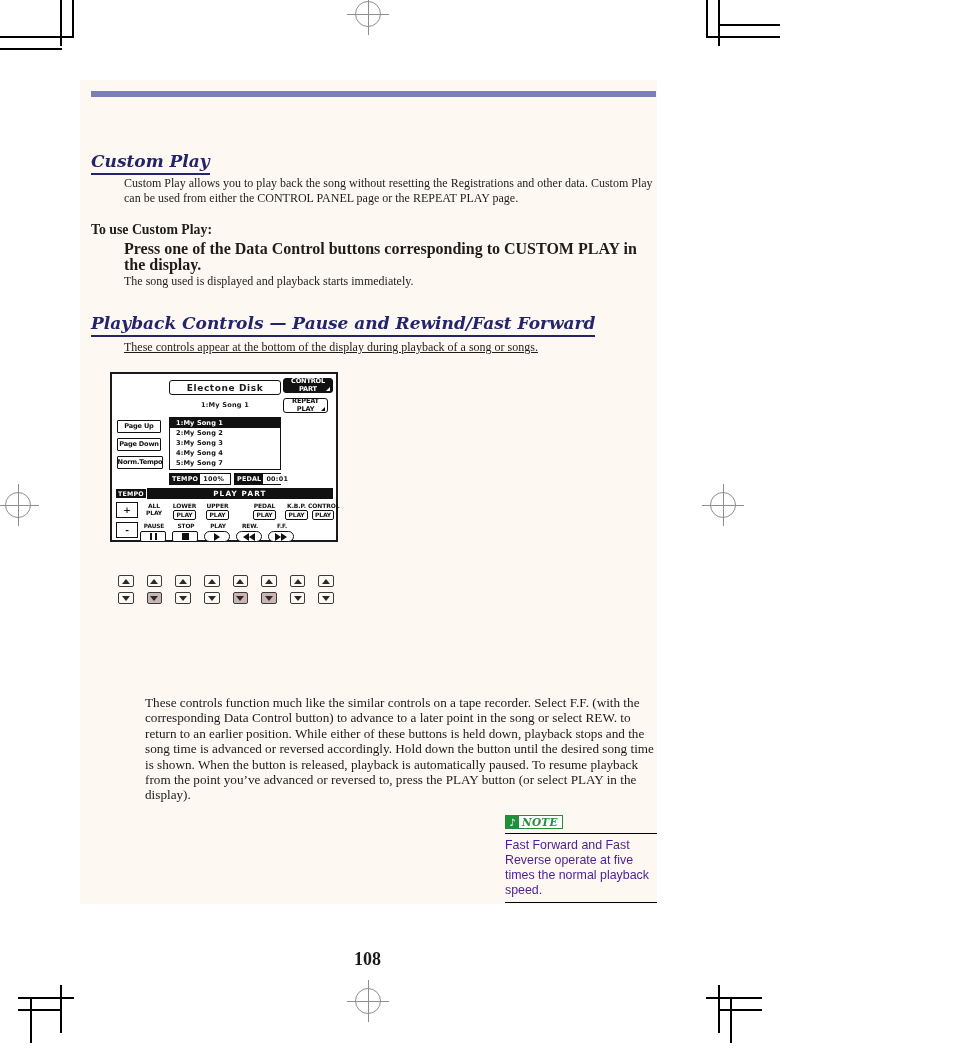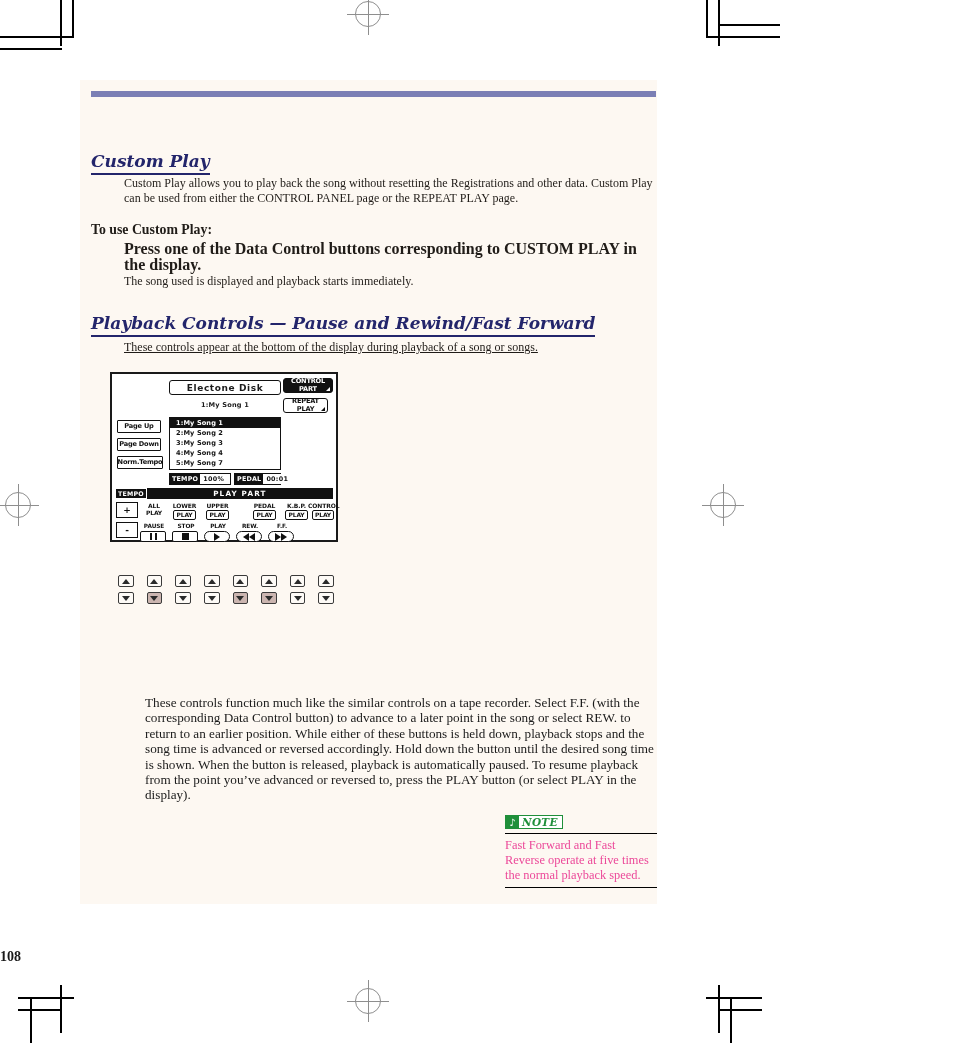--- a/index.html
+++ b/index.html
@@ -148,39 +148,39 @@
     font-size: 10.5px;
     letter-spacing: 0.3px;
     padding: 0 4px 0 3px;
     line-height: 11px;
   }
   #note-rule-top {
     border-top: 1.5px solid #000;
     margin-top: 4px;
   }
   #note-text {
-    font-family: Liberation Serif, serif;
+    font-family: Liberation Sans, sans-serif;
     font-size: 12.4px;
     line-height: 15px;
     padding: 4px 0 4px 0;
-    color: #ec4899;
+    color: #4c1d95;
   }
   #note-rule-bottom {
     border-top: 1.5px solid #000;
   }
 
   
   #page-number {
     position: absolute;
     left: 0; top: 949px;
     width: 735px;
-    text-align: left;
+    text-align: center;
     font-family: "Liberation Serif", serif;
     font-weight: bold;
-    font-size: 14px;
+    font-size: 18px;
     color: #1a1a1a;
   }
 
   
   #lcd-figure {
     position: absolute;
     left: 110px; top: 372px;
     width: 228px; height: 170px;
     border: 2px solid #1a1a1a;
     background: #ffffff;

